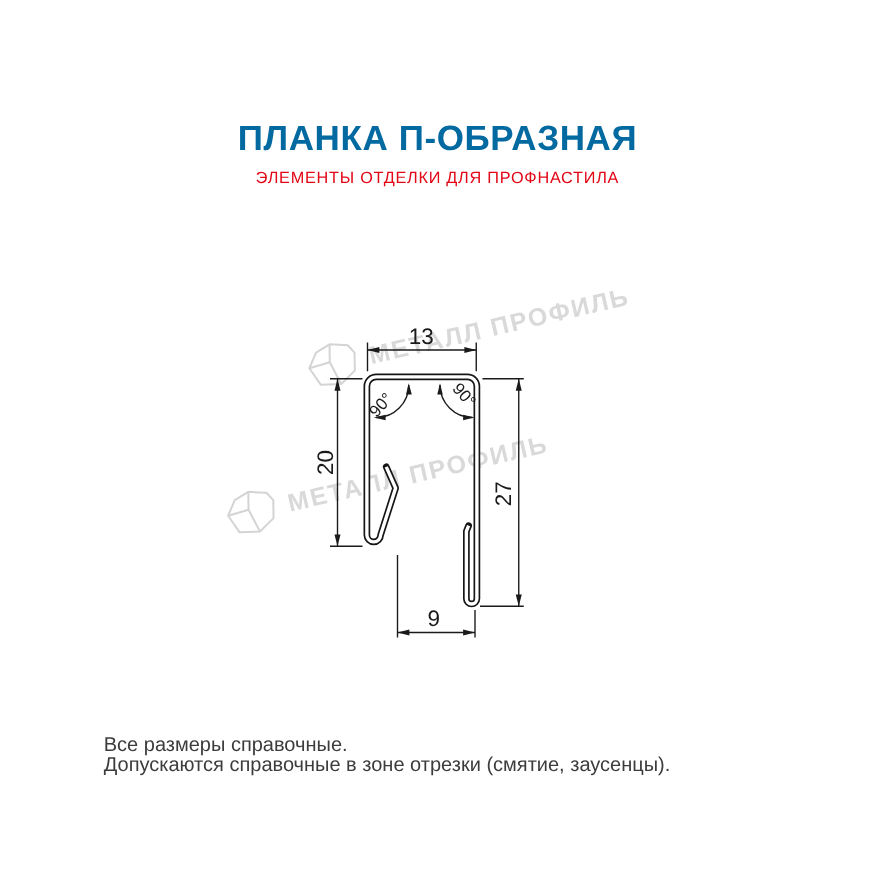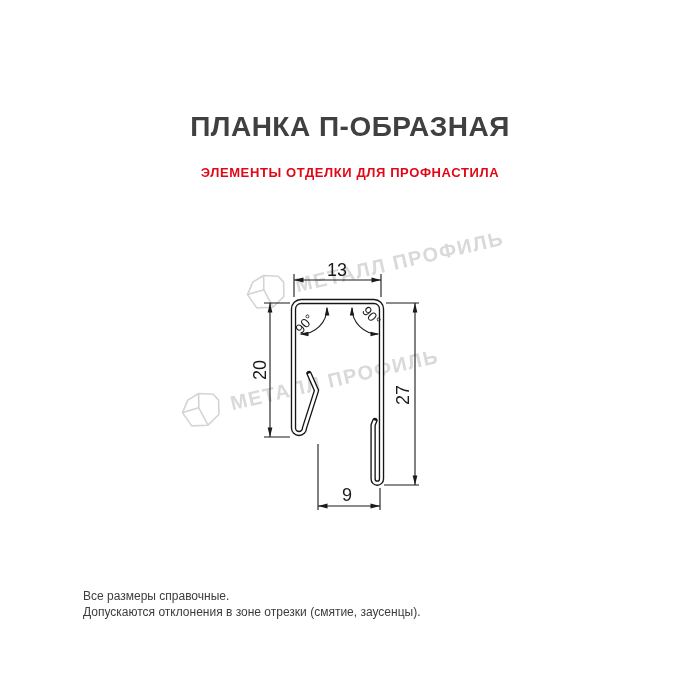--- a/index.html
+++ b/index.html
@@ -4,46 +4,46 @@
 <style>
   html,body{margin:0;padding:0;}
   body{
     width:700px;height:700px;position:relative;background:#ffffff;
     font-family:"Liberation Sans",sans-serif;overflow:hidden;
   }
   .header{
     position:absolute;left:0;top:96px;width:700px;text-align:center;
   }
   .title{
-    color:#404040;font-weight:800;font-size:28px;line-height:29px;
-    letter-spacing:.5px;margin:16px;
+    color:#0369a1;font-weight:800;font-size:28px;line-height:29px;
+    letter-spacing:.5px;margin:0;
   }
   .subtitle{
-    margin-top:24px;color:#e30616;font-weight:bold;font-size:13px;
+    margin-top:9px;color:#e30616;font-weight:normal;font-size:13px;
     letter-spacing:.6px;
   }
   .watermark{
     position:absolute;display:flex;align-items:center;gap:9px;
     transform:rotate(-13deg);transform-origin:left center;
     pointer-events:none;white-space:nowrap;
   }
   .watermark .wm-text{
     color:#d9d9d9;font-weight:bold;font-size:20px;letter-spacing:1.5px;
   }
   .wm-top{left:246px;top:279px;}
   .wm-bottom{left:181px;top:397px;}
   .drawing-svg{position:absolute;left:0;top:0;}
   .dim-text{
     font-family:"Liberation Sans",sans-serif;font-size:18px;fill:#1a1a1a;
   }
   .angle-text{
     font-family:"Liberation Sans",sans-serif;font-size:13.5px;fill:#1a1a1a;
   }
   .footer{
-    position:absolute;left:83px;top:589px;color:#3c3c3c;font-size:12px;
+    position:absolute;left:83px;top:589px;color:#3c3c3c;font-size:16px;
     line-height:15.5px;
   }
 </style>
 </head>
 <body>
 
 <div class="header">
   <div class="title">
     <div>ПЛАНКА П-ОБРАЗНАЯ</div>
   </div>
@@ -110,14 +110,14 @@
   <text class="dim-text" x="337" y="275.5" text-anchor="middle">13</text>
   <text class="dim-text" transform="translate(266,370) rotate(-90)" text-anchor="middle">20</text>
   <text class="dim-text" transform="translate(409,395) rotate(-90)" text-anchor="middle">27</text>
   <text class="dim-text" x="347" y="501" text-anchor="middle">9</text>
   <text class="angle-text" transform="translate(308,327) rotate(-48)" text-anchor="middle">90°</text>
   <text class="angle-text" transform="translate(368,319) rotate(48)" text-anchor="middle">90°</text>
 </svg>
 
 <div class="footer">
   <div>Все размеры справочные.</div>
-  <div>Допускаются отклонения в зоне отрезки (смятие, заусенцы).</div>
+  <div>Допускаются справочные в зоне отрезки (смятие, заусенцы).</div>
 </div>
 
 </body></html>

